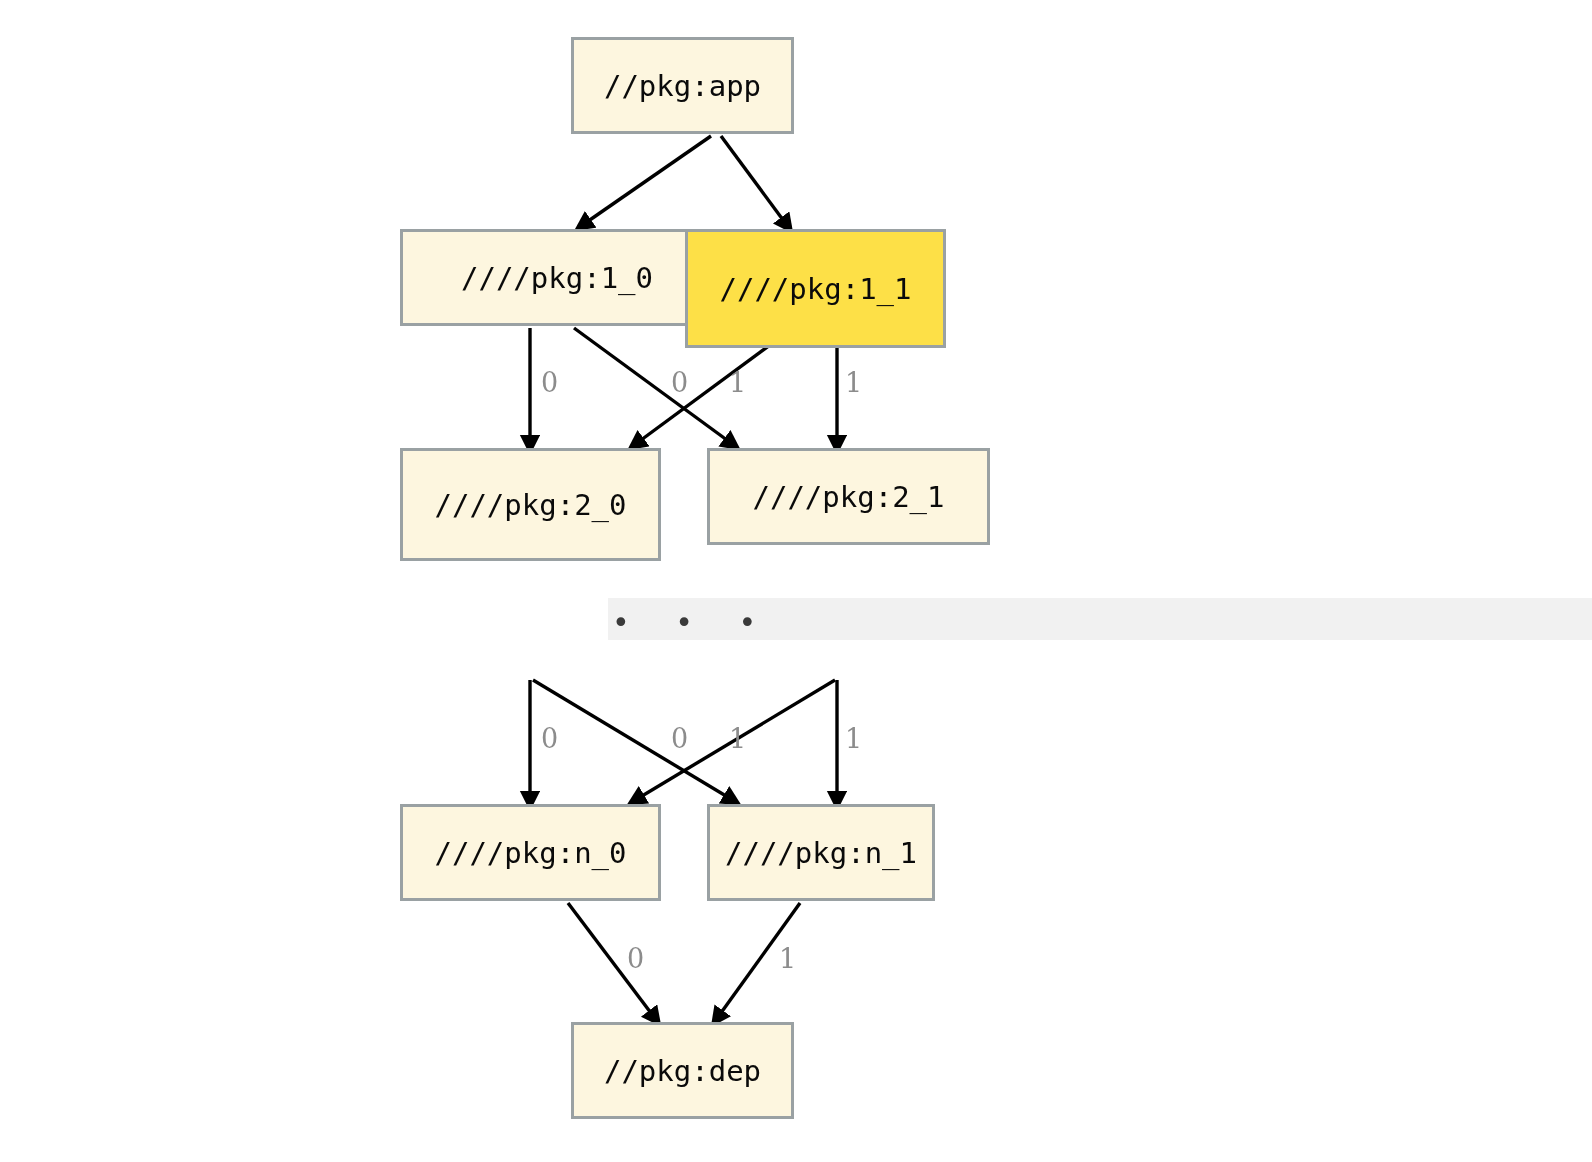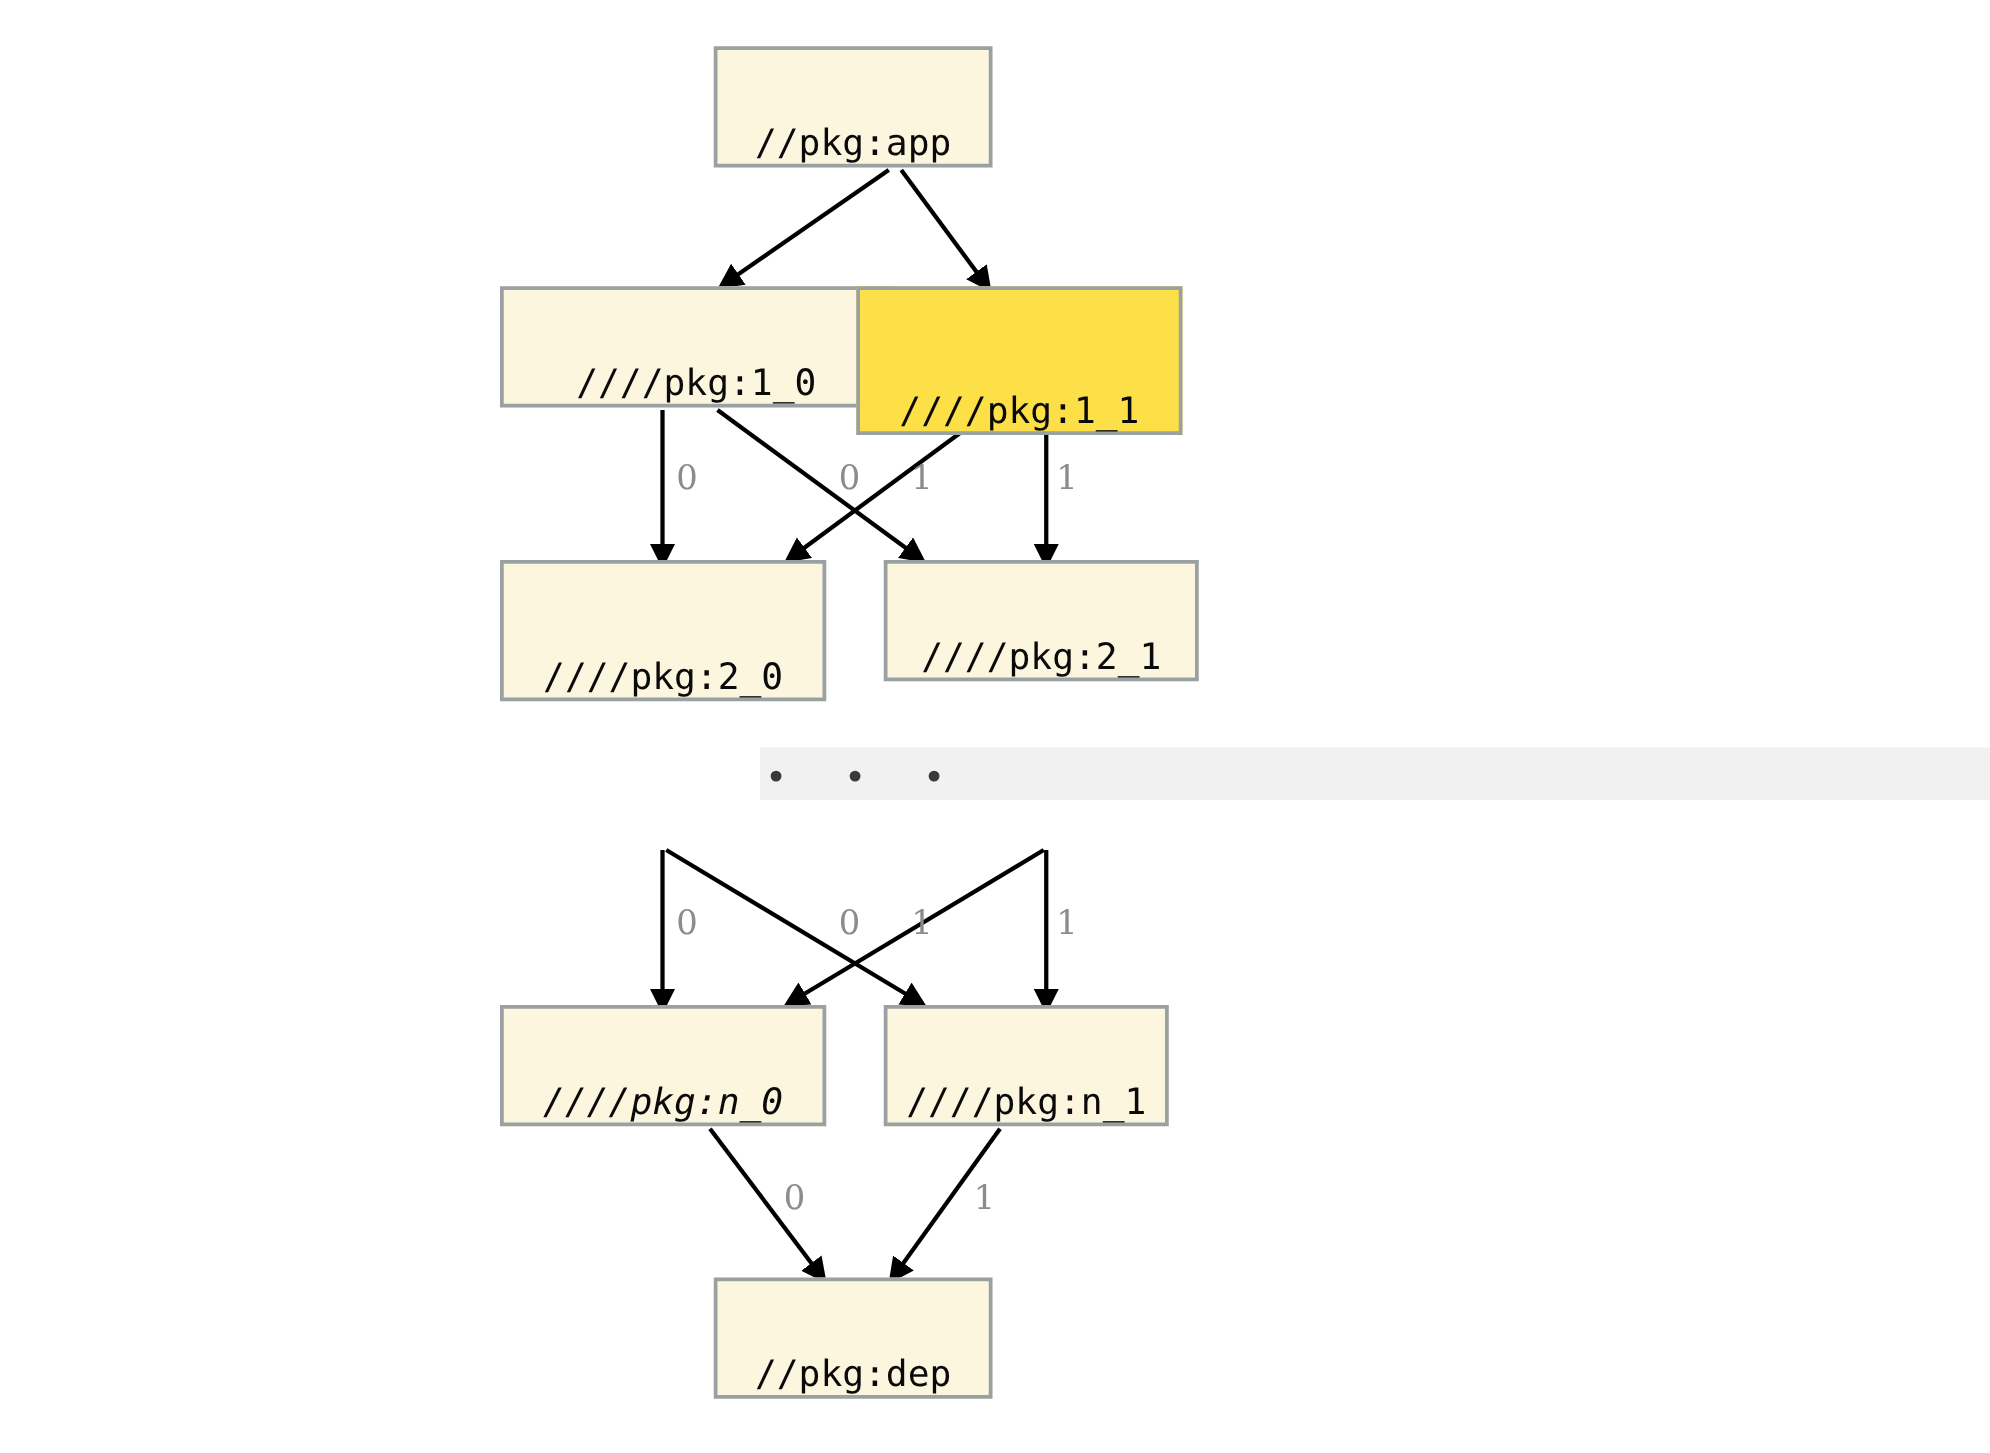--- a/index.html
+++ b/index.html
@@ -24,21 +24,21 @@
     top: 0;
     width: 1592px;
     height: 1162px;
   }
   .node-box {
     position: absolute;
     box-sizing: border-box;
     background: #fdf6df;
     border: 3px solid #9aa1a3;
     display: flex;
-    align-items: flex-end;
+    align-items: center;
     justify-content: center;
   }
   .node-label {
     font-family: "DejaVu Sans Mono", monospace;
     font-size: 29px;
     color: #0a0a0a;
     letter-spacing: 0px;
     white-space: pre;
   }
   .edge-label {
@@ -97,24 +97,24 @@
       </div>
       <div class="node-box" style="left: 400px; top: 229px; width: 314px; height: 97px; background: rgb(253, 246, 223); border-color: rgb(154, 161, 163);">
         <span class="node-label">////pkg:1_0</span>
       </div>
       <div class="node-box" style="left: 685px; top: 229px; width: 261px; height: 119px; background: #fde047; border-color: rgb(154, 161, 163);">
         <span class="node-label">////pkg:1_1</span>
       </div>
       <div class="node-box" style="left: 400px; top: 448px; width: 261px; height: 113px; background: rgb(253, 246, 223); border-color: rgb(154, 161, 163);">
         <span class="node-label">////pkg:2_0</span>
       </div>
-      <div class="node-box" style="left: 707px; top: 448px; width: 252px; height: 97px; background: rgb(253, 246, 223); border-color: rgb(154, 161, 163);">
+      <div class="node-box" style="left: 707px; top: 448px; width: 283px; height: 97px; background: rgb(253, 246, 223); border-color: rgb(154, 161, 163);">
         <span class="node-label">////pkg:2_1</span>
       </div>
-      <div class="node-box" style="left: 400px; top: 804px; width: 261px; height: 97px; background: rgb(253, 246, 223); border-color: rgb(154, 161, 163); font-style: italic;">
+      <div class="node-box" style="left: 400px; top: 804px; width: 261px; height: 97px; background: rgb(253, 246, 223); border-color: rgb(154, 161, 163);">
         <span class="node-label">////pkg:n_0</span>
       </div>
       <div class="node-box" style="left: 707px; top: 804px; width: 228px; height: 97px; background: rgb(253, 246, 223); border-color: rgb(154, 161, 163);">
         <span class="node-label">////pkg:n_1</span>
       </div>
       <div class="node-box" style="left: 571px; top: 1022px; width: 223px; height: 97px; background: rgb(253, 246, 223); border-color: rgb(154, 161, 163);">
         <span class="node-label">//pkg:dep</span>
       </div>
     </div>
 

